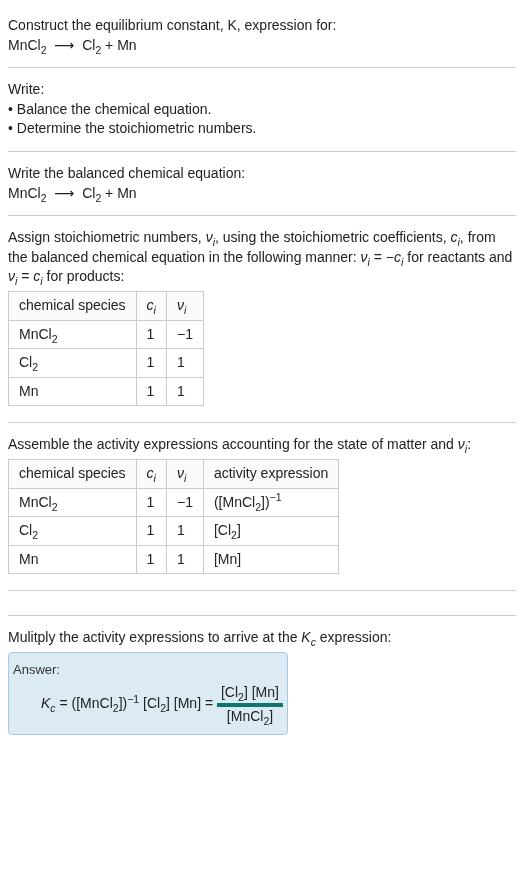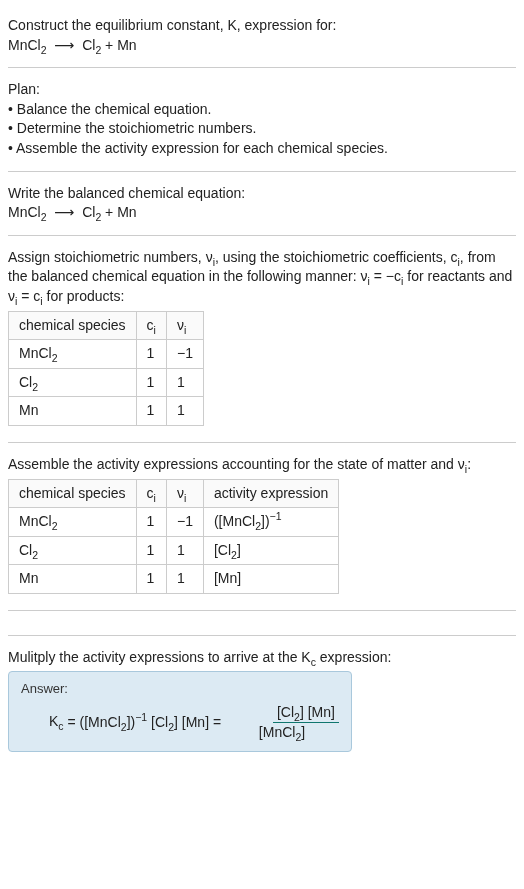--- a/index.html
+++ b/index.html
@@ -30,21 +30,21 @@
       font-weight: normal;
       margin-top: 16px;
     }
     table.data th {
       background: #fafafa;
     }
     .answer-box {
       background: #dceaf3;
       border: 1px solid #a9c8dc;
       border-radius: 4px;
-      padding: 8px 12px;
+      padding: 8px 4px;
       display: inline-block;
       margin-top: 4px;
     }
     .answer-label {
       font-size: 13px;
       color: #333;
       margin-bottom: 4px;
     }
     .indent {
       padding-left: 28px;
@@ -53,31 +53,31 @@
       font-size: 0.75em;
       vertical-align: sub;
       line-height: 0;
     }
     .sup {
       font-size: 0.75em;
       vertical-align: super;
       line-height: 0;
     }
     .ital {
+      font-style: italic;
     }
     .frac {
       display: inline-block;
       vertical-align: middle;
       text-align: center;
     }
     .frac .num {
       display: block;
       padding: 0 4px;
-      border-bottom: 1px solid #0f766e;
-      margin-left: 48px;
+      border-bottom: 4px solid #0f766e;
     }
     .frac .den {
       display: block;
       padding: 0 4px;
       text-align: center;
     }
     .nowrap {
       white-space: nowrap;
     }
   </style>
@@ -87,24 +87,23 @@
 <div class="section">
   <div>Construct the equilibrium constant, K, expression for:</div>
   <div>
     <span class="nowrap">MnCl<span class="sub">2</span>&nbsp;&nbsp;⟶&nbsp;&nbsp;Cl<span class="sub">2</span> + Mn</span>
   </div>
 </div>
 
 <hr class="hr">
 
 <div class="section">
-  <div>Plan:</div>
+  <div>Write:</div>
   <div>• <span>Balance the chemical equation.</span></div>
   <div>• <span>Determine the stoichiometric numbers.</span></div>
-  <div>• <span>Assemble the activity expression for each chemical species.</span></div>
 </div>
 
 <hr class="hr">
 
 <div class="section">
   <div>Write the balanced chemical equation:</div>
   <div>
     <span class="nowrap">MnCl<span class="sub">2</span>&nbsp;&nbsp;⟶&nbsp;&nbsp;Cl<span class="sub">2</span> + Mn</span>
   </div>
 </div>

